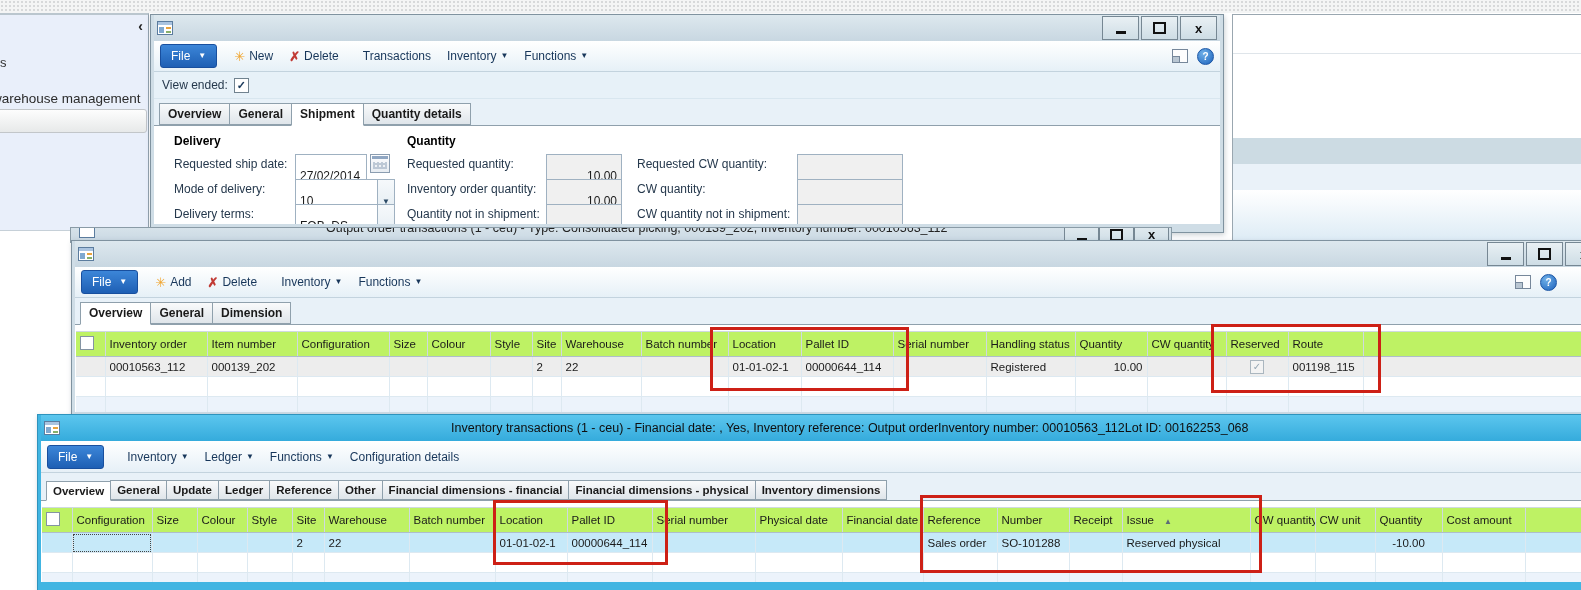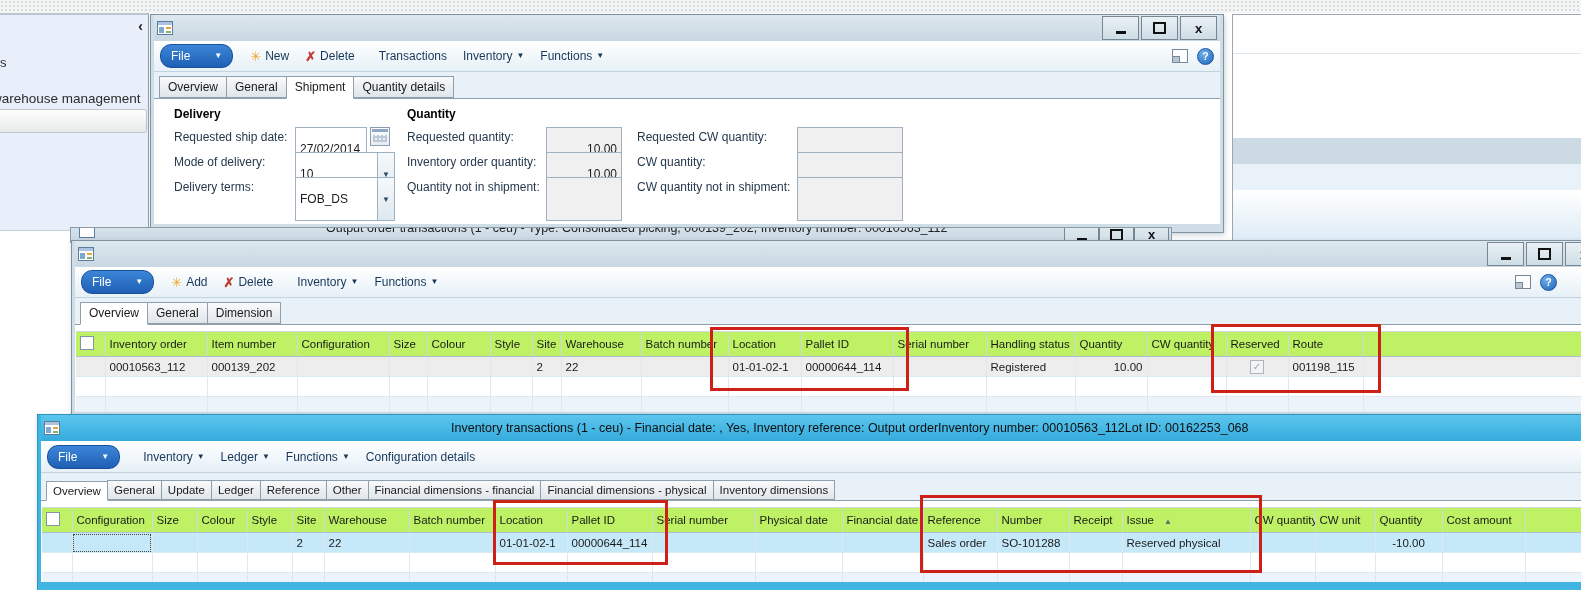--- a/index.html
+++ b/index.html
@@ -23,39 +23,39 @@
           display:flex;align-items:center;justify-content:center;
           background:linear-gradient(#e9f0f4,#cedde5);}
   .mingl{width:10px;height:3px;background:#111;margin-top:9px;}
   .restgl{width:9px;height:8px;border:2px solid #111;}
   .closegl{font-weight:bold;font-size:13px;color:#111;line-height:1;}
   .wbody{background:#ffffff;position:relative;overflow:hidden;}
   
   .tbar{height:30px;display:flex;align-items:center;gap:2px;padding:0 6px;
         background:linear-gradient(#ffffff,#e6f0f7);border-bottom:1px solid #c3d3de;
         font-size:12px;color:#17365a;}
-  .file-btn{background:linear-gradient(#3c86d8,#1e5fb4);border:1px solid #184f9e;border-radius:11px;
-        color:#fff;padding:4px 10px;display:flex;align-items:center;gap:24px;font-size:12px;margin-right:8px;}
+  .file-btn{background:linear-gradient(#3c86d8,#1e5fb4);border:1px solid #184f9e;border-radius:3px;
+        color:#fff;padding:4px 10px;display:flex;align-items:center;gap:8px;font-size:12px;margin-right:8px;}
   .file-btn .chev{color:#fff;}
   .titem{padding:2px 7px;display:flex;align-items:center;gap:4px;white-space:nowrap;}
   .chev{font-size:8px;color:#17365a;line-height:1;}
   .new-icon{color:#f0a52f;font-size:13px;line-height:1;}
   .del-icon{color:#c13a34;font-weight:bold;font-size:13px;line-height:1;}
   .tbar-right{margin-left:auto;display:flex;align-items:center;gap:9px;}
   .pane-icon{width:14px;height:12px;border:1px solid #76879a;background:#fdfdfd;position:relative;display:inline-block;}
   .pane-icon::after{content:"";position:absolute;left:0;bottom:0;width:6px;height:5px;background:#b9c6d2;
         border-top:1px solid #76879a;border-right:1px solid #76879a;}
   .help-icon{width:15px;height:15px;border-radius:50%;border:1px solid #1a55a5;
         background:radial-gradient(circle at 35% 30%, #6fb0e8, #1c62bc);
         color:#fff;font-weight:bold;font-size:10px;display:flex;align-items:center;justify-content:center;}
   
   .tabs{display:flex;align-items:flex-end;background:#e8f1f8;padding:3px 5px 0 5px;height:23px;
         border-bottom:1px solid #8fa0ac;font-size:12px;}
   .tab{border:1px solid #8fa0ac;background:linear-gradient(#f9fafb,#dfe5ea);
-        padding:3px 8px;margin-right:-1px;position:relative;white-space:nowrap;}
+        padding:3px 8px;margin-right:-1px;position:relative;white-space:nowrap;font-weight:bold;}
   .tab.active{background:#fff;z-index:2;margin-bottom:-1px;border-bottom:1px solid #fff;padding-bottom:4px;}
   .tabs.small{font-size:11.5px;}
   .tabs.small .tab{padding:3px 6px;}
   
   .content{position:relative;background:#fff;}
   .gh{position:absolute;font-weight:bold;font-size:12px;color:#000;}
   .flabel{position:absolute;font-size:12px;color:#25384c;white-space:nowrap;}
   .field{position:absolute;height:18px;border:1px solid #9fb1c1;background:#fff;
          font-size:12px;display:flex;align-items:center;padding:12px 4px;}
   .field.ro{background:#f0f0f0;justify-content:flex-end;}
@@ -182,20 +182,24 @@
           <span class="chev">▼</span>
         </span>
       <span class="titem">
           <span>Functions</span>
           <span class="chev">▼</span>
         </span>
       <span class="tbar-right">
         <span class="pane-icon"></span>
         <span class="help-icon">?</span>
       </span>
+    </div>
+    <div class="ve-row">
+      <span>View ended:</span>
+      <span class="cb2">✓</span>
     </div>
     <div class="tabs">
       <span class="tab">Overview</span>
       <span class="tab">General</span>
       <span class="tab active">Shipment</span>
       <span class="tab">Quantity details</span>
     </div>
     <div class="content" style="height:101px;">
       <span class="gh" style="left:20px;top:8px;">Delivery</span>
       <span class="flabel" style="left:20px;top:31px;">Requested ship date:</span>

